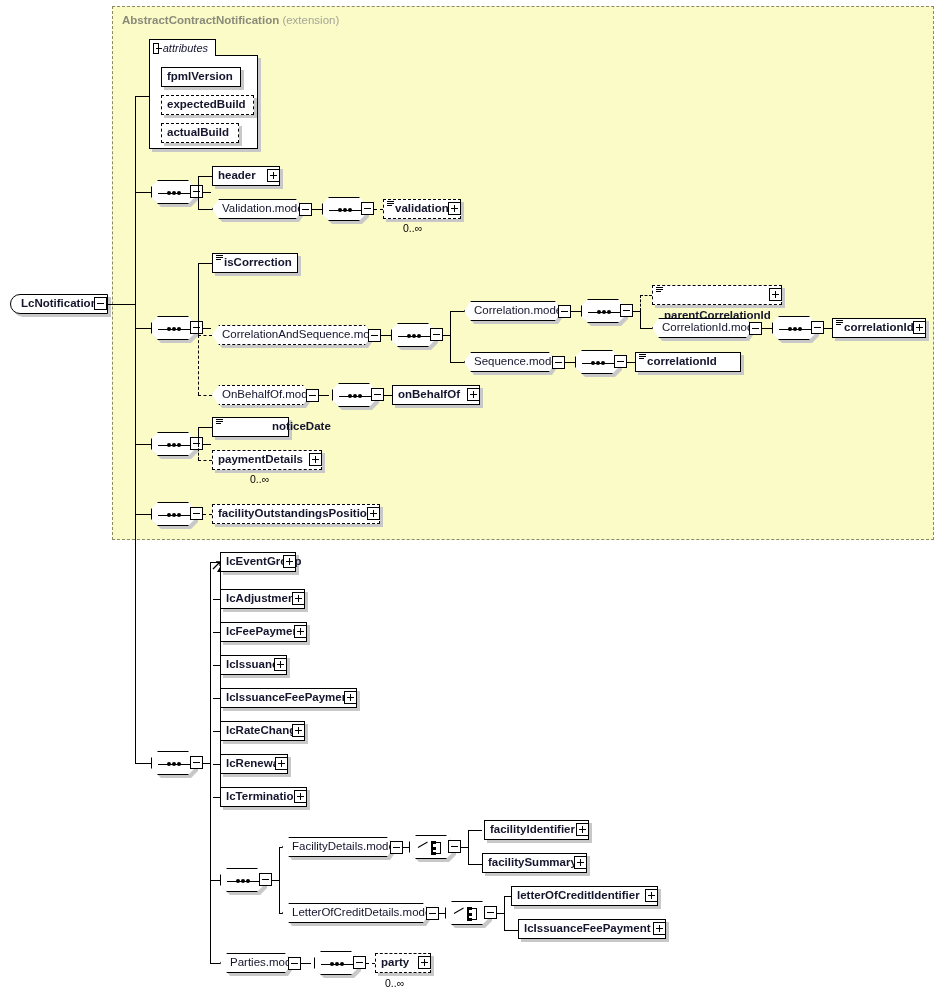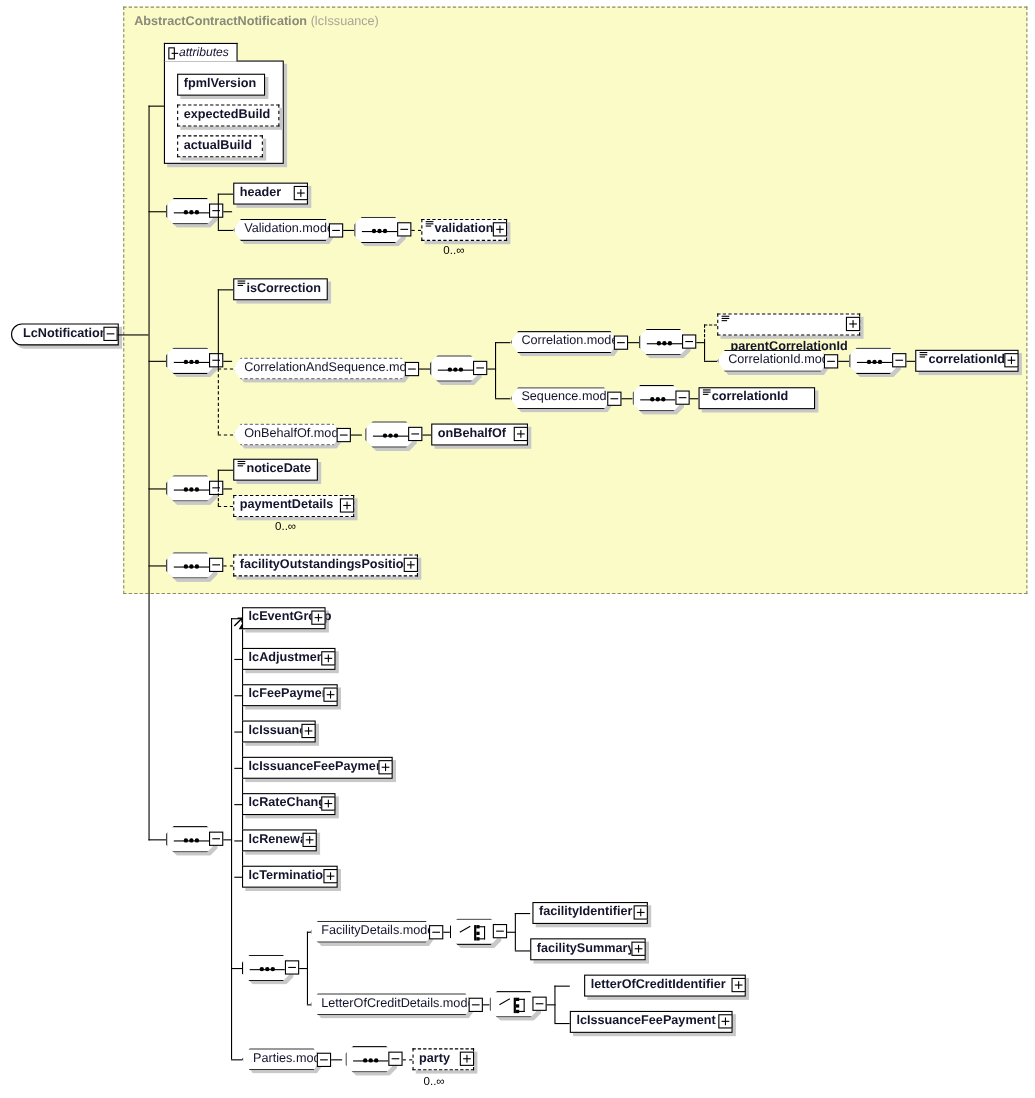--- a/index.html
+++ b/index.html
@@ -258,21 +258,21 @@
   .subarrow svg { display:block; }
 </style>
 </head>
 <body>
 
 <div id="stage">
 
   <div class="ext-region" style="left:112px; top:6px; width:822px; height:534px;"></div>
   <div class="ext-title" style="left:122px; top:14px;">
     <span>AbstractContractNotification</span>
-    <span class="sub">(lcIssuance)</span>
+    <span class="sub">(extension)</span>
   </div>
 
   <div class="attrpanel sh" style="left:149px; top:55px; width:109px; height:94px;"></div>
   <div class="attrtab" style="left:149px; top:39px; width:67px;">
     <span class="minus"></span>
     <span class="lbl">attributes</span>
   </div>
 
   <div class="ebox req bold sh" style="left:161px; top:67px; width:80px;">
     <span class="lbl">fpmlVersion</span>
@@ -528,21 +528,21 @@
   <div class="ln dash-v" style="left:198px; top:444px; height:16px;"></div>
   <div class="ln h" style="left:198px; top:427px; width:14px;"></div>
   <div class="ln dash-h" style="left:198px; top:460px; width:14px;"></div>
 
   <div class="ebox req bold sh" style="left:212px; top:417px; width:77px;">
     <span class="tglyph">
         <i></i>
         <i></i>
         <i></i>
       </span>
-    <span class="lbl" style="padding-left:11px;">noticeDate</span>
+    <span class="lbl" style="padding-left:11px;margin-left:48px;">noticeDate</span>
   </div>
 
   <div class="ebox opt bold sh" style="left:212px; top:450px; width:110px;">
     <span class="lbl">paymentDetails</span>
     <span class="plus"></span>
   </div>
   <div class="occ" style="left:250px; top:473px;">0..∞</div>
 
   <div class="ln h" style="left:135px; top:514px; width:16px;"></div>
   <div class="compshadow" style="left:154px; top:505px;"></div>
@@ -709,21 +709,21 @@
         <span class="hb hb2"></span>
         <span class="rb"></span>
     </span>
   </div>
   <div class="minus" style="left:484px; top:906px;"></div>
   <div class="ln h" style="left:497px; top:913px; width:8px;"></div>
   <div class="ln v" style="left:504px; top:896px; height:34px;"></div>
   <div class="ln h" style="left:504px; top:896px; width:14px;"></div>
   <div class="ln h" style="left:504px; top:930px; width:14px;"></div>
 
-  <div class="ebox req bold sh" style="left:531px; top:886px; width:147px;">
+  <div class="ebox req bold sh" style="left:511px; top:886px; width:147px;">
     <span class="lbl">letterOfCreditIdentifier</span>
     <span class="plus"></span>
   </div>
   <div class="ebox req bold sh" style="left:518px; top:919px; width:148px;">
     <span class="lbl">lcIssuanceFeePayment</span>
     <span class="plus"></span>
   </div>
 
   <div class="mshadow" style="left:223px; top:956px; width:72px;"></div>
   <div class="mbox req" style="left:220px; top:953px; width:72px;">

